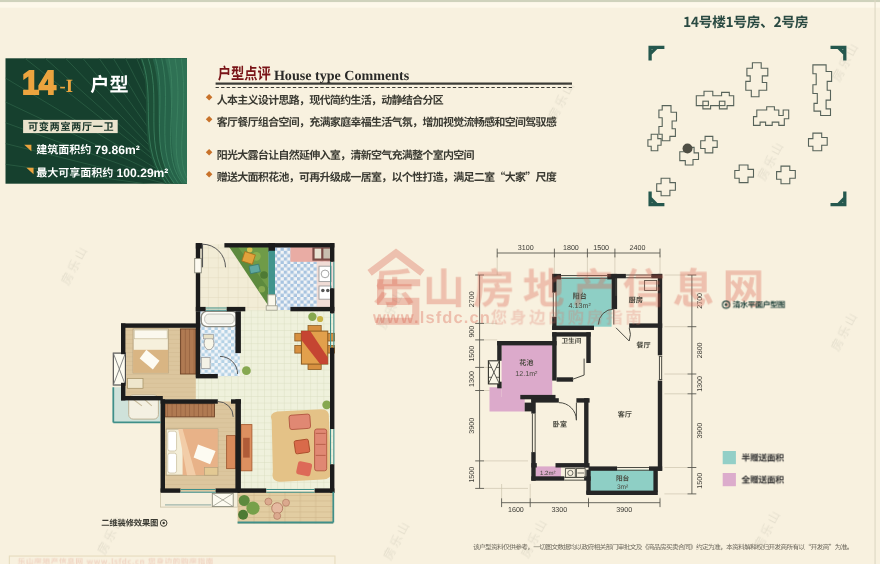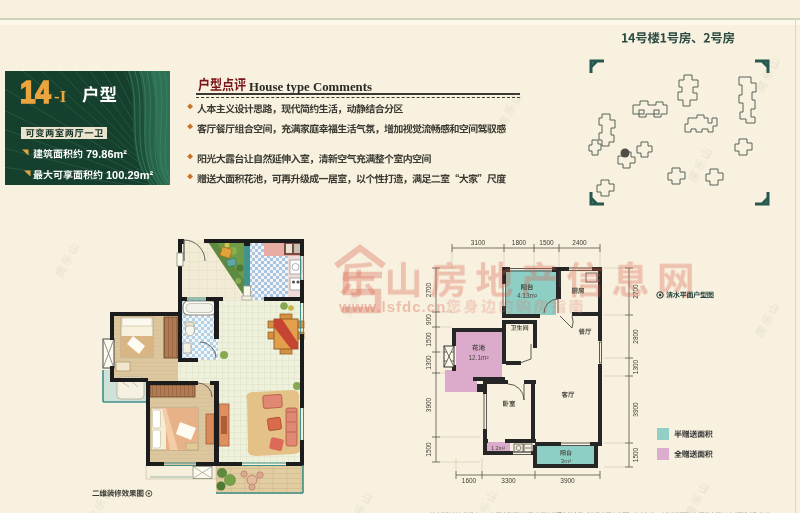--- a/index.html
+++ b/index.html
@@ -1,17 +1,17 @@
 <!DOCTYPE html>
 <html><head>
 <meta charset="utf-8">
 <style>
   html,body{margin:0;padding:0;}
   body{width:800px;height:513px;overflow:hidden;background:#f8f1df;font-family:"Liberation Sans",sans-serif;}
-  #page{position:relative;width:800px;height:394px;background:#f8f1df;margin-top:18px;}
+  #page{position:relative;width:800px;height:394px;background:#f8f1df;}
   .abs{position:absolute;}
 </style>
 </head>
 <body>
 <div id="page">
 
   <div class="abs" style="left:0;top:0;width:800px;height:2px;background:#cfd2bc;"></div>
   <div class="abs" style="left:0;top:2px;width:800px;height:5px;background:#fdf8ea;"></div>
 
   <div class="abs" style="left:795px;top:0;width:1px;height:513px;background:#ddd8c4;"></div>

